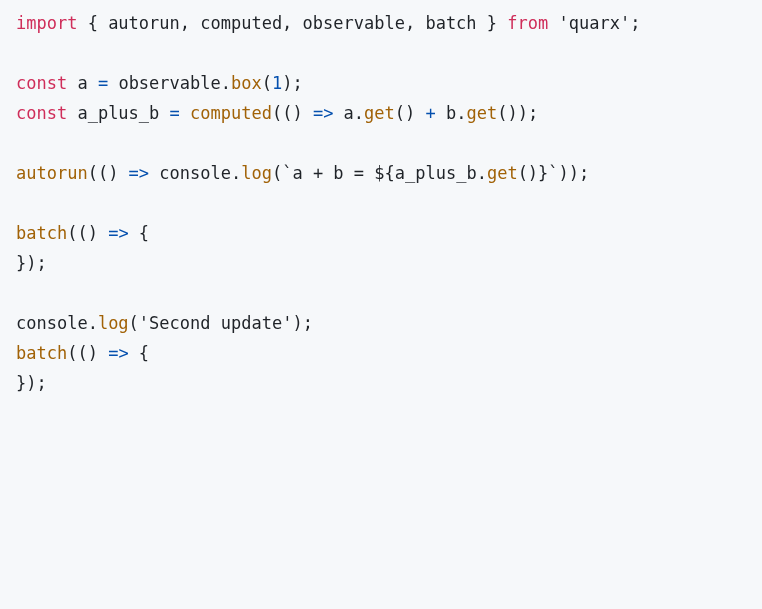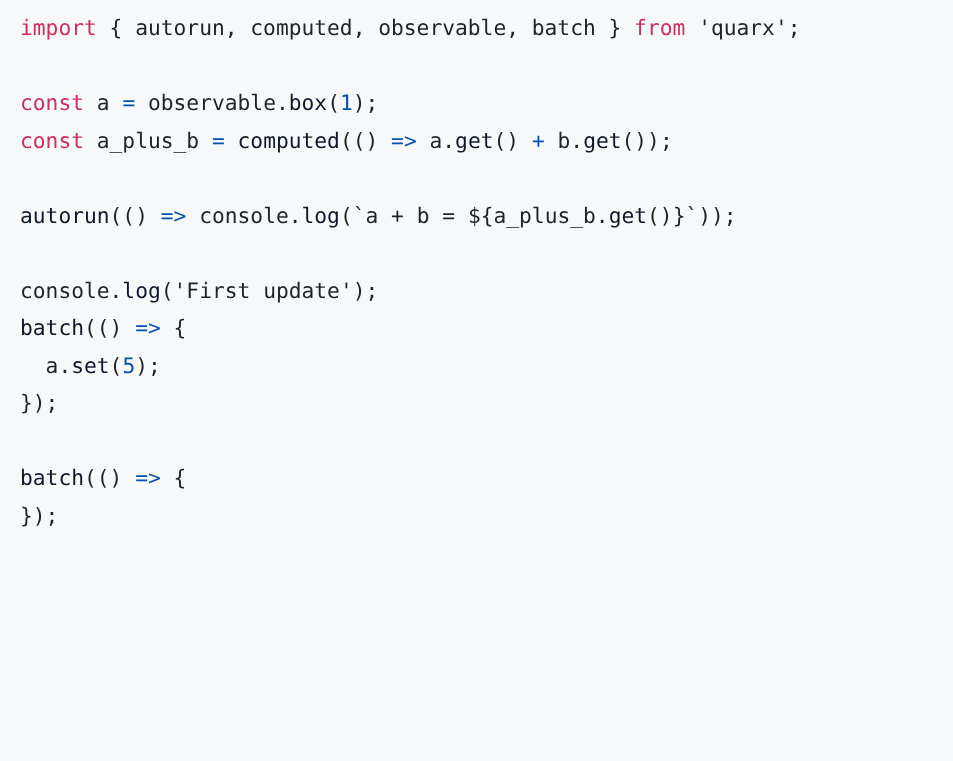--- a/index.html
+++ b/index.html
@@ -30,38 +30,37 @@
     color: #1f2328;
     letter-spacing: 0px;
   }
 
   .code-line.blank {
     color: transparent;
   }
 
   
   .tok-keyword  { color: #cf2e5a; }
-  .tok-function { color: #0f172a; }
+  .tok-function { color: #a16207; }
   .tok-number   { color: #0550ae; }
   .tok-operator { color: #0550ae; }
   .tok-plain    { color: #1f2328; }
   .tok-string   { color: #1f2328; }
   .tok-punct    { color: #1f2328; }
 </style>
 </head>
 <body>
 
 <div id="code-block">
     <div class="code-line"><span class="tok-keyword">import</span><span class="tok-plain"> { autorun, computed, observable, batch } </span><span class="tok-keyword">from</span><span class="tok-plain"> </span><span class="tok-string">'quarx'</span><span class="tok-punct">;</span></div>
     <div class="code-line blank"></div>
     <div class="code-line"><span class="tok-keyword">const</span><span class="tok-plain"> a </span><span class="tok-operator">=</span><span class="tok-plain"> observable.</span><span class="tok-function">box</span><span class="tok-punct">(</span><span class="tok-number">1</span><span class="tok-punct">);</span></div>
     <div class="code-line"><span class="tok-keyword">const</span><span class="tok-plain"> a_plus_b </span><span class="tok-operator">=</span><span class="tok-plain"> </span><span class="tok-function">computed</span><span class="tok-punct">(() </span><span class="tok-operator">=&gt;</span><span class="tok-plain"> a.</span><span class="tok-function">get</span><span class="tok-punct">() </span><span class="tok-operator">+</span><span class="tok-plain"> b.</span><span class="tok-function">get</span><span class="tok-punct">());</span></div>
     <div class="code-line blank"></div>
     <div class="code-line"><span class="tok-function">autorun</span><span class="tok-punct">(() </span><span class="tok-operator">=&gt;</span><span class="tok-plain"> console.</span><span class="tok-function">log</span><span class="tok-punct">(</span><span class="tok-string">`a + b = ${</span><span class="tok-plain">a_plus_b.</span><span class="tok-function">get</span><span class="tok-punct">()</span><span class="tok-string">}`</span><span class="tok-punct">));</span></div>
     <div class="code-line blank"></div>
-    <div class="code-line"><span class="tok-plain">console.</span><span class="tok-function">log</span><span class="tok-punct">(</span><span class="tok-string">'First update'</span><span class="tok-punct">);</span></div>
     <div class="code-line"><span class="tok-function">batch</span><span class="tok-punct">(() </span><span class="tok-operator">=&gt;</span><span class="tok-punct"> {</span></div>
-    <div class="code-line"><span class="tok-plain">  a.</span><span class="tok-function">set</span><span class="tok-punct">(</span><span class="tok-number">5</span><span class="tok-punct">);</span></div>
     <div class="code-line"><span class="tok-punct">});</span></div>
     <div class="code-line blank"></div>
+    <div class="code-line"><span class="tok-plain">console.</span><span class="tok-function">log</span><span class="tok-punct">(</span><span class="tok-string">'Second update'</span><span class="tok-punct">);</span></div>
     <div class="code-line"><span class="tok-function">batch</span><span class="tok-punct">(() </span><span class="tok-operator">=&gt;</span><span class="tok-punct"> {</span></div>
     <div class="code-line"><span class="tok-punct">});</span></div>
   </div>
 
 </body></html>

